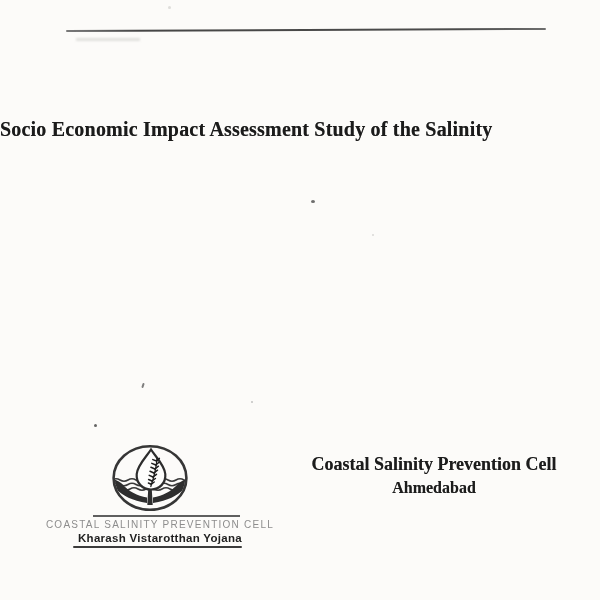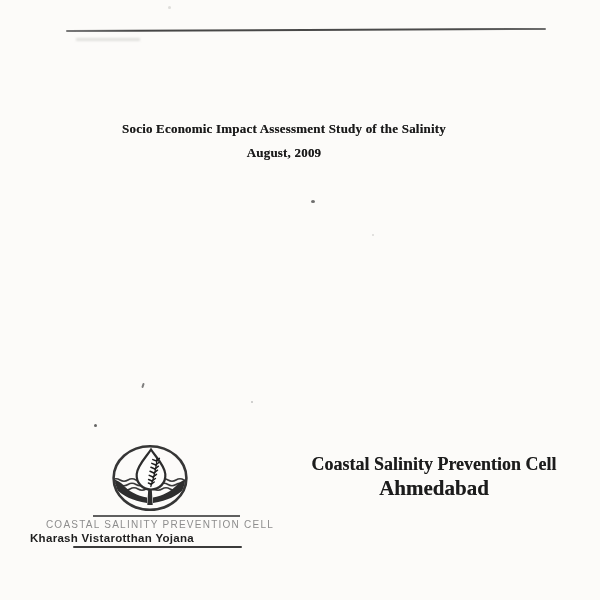--- a/index.html
+++ b/index.html
@@ -16,22 +16,22 @@
     background:linear-gradient(90deg,#7a7a7a,#464646 15%,#4b4b4b 82%,#6e6e6e);
     transform:rotate(-0.25deg);border-radius:1px;
   }
   .scan-smudge{
     position:absolute;left:76px;top:38px;width:64px;height:3px;
     background:#d9d9d6;filter:blur(1px);opacity:.75;
   }
 
   
   .title{
-    position:absolute;left:0;top:117px;width:568px;text-align:center;
-    font-weight:bold;font-size:13px;line-height:24px;color:#1b1b1b;
+    position:absolute;left:0;top:117px;width:568px;text-align:left;
+    font-weight:bold;font-size:20px;line-height:24px;color:#1b1b1b;
     letter-spacing:.2px;text-shadow:0 0 .5px rgba(25,25,25,.6);
   }
 
   
   .speck{position:absolute;border-radius:50%;}
   .speck.s1{left:311px;top:200px;width:4px;height:3px;background:#4a4a4a;opacity:.8;}
   .speck.s2{left:142px;top:383px;width:2px;height:5px;background:#555;opacity:.75;transform:rotate(18deg);border-radius:1px;}
   .speck.s3{left:94px;top:424px;width:3px;height:3px;background:#3f3f3f;opacity:.8;}
   .speck.s4{left:251px;top:401px;width:2px;height:2px;background:#9a9a9a;opacity:.6;}
   .speck.s5{left:168px;top:6px;width:3px;height:3px;background:#c9c9c6;opacity:.6;}
@@ -39,45 +39,44 @@
 
   
   .logo-icon{position:absolute;left:107px;top:441px;width:88px;height:74px;}
   .rule-top{position:absolute;left:93px;top:515px;width:147px;height:1.6px;background:#5f5f5f;}
   .org-name{
     position:absolute;left:30px;top:519px;width:260px;text-align:center;
     font-family:"Liberation Sans","DejaVu Sans",sans-serif;
     font-size:10px;line-height:12px;letter-spacing:1.25px;color:#8d8d8d;white-space:nowrap;
   }
   .program{
-    position:absolute;left:30px;top:531px;width:260px;text-align:left;
+    position:absolute;left:30px;top:531px;width:260px;text-align:center;
     font-family:"Liberation Sans","DejaVu Sans",sans-serif;
     font-size:11.5px;line-height:14px;font-weight:bold;letter-spacing:.3px;color:#1f1f1f;white-space:nowrap;
   }
   .rule-bottom{position:absolute;left:73px;top:546px;width:169px;height:2.2px;background:#3b3b3b;border-radius:1px;}
 
   
   .publisher{
     position:absolute;left:292px;top:452px;width:284px;text-align:center;
     font-weight:bold;color:#1c1c1c;text-shadow:0 0 .5px rgba(20,20,20,.55);
   }
   .pub-name{font-size:18px;line-height:24px;white-space:nowrap;}
-  .pub-city{font-size:21px;line-height:24px;}
+  .pub-city{font-size:16px;line-height:24px;}
 </style>
 </head>
 <body>
 
 <div class="page">
 
   <div class="scanline"></div>
   <div class="scan-smudge"></div>
 
   <div class="title">
     <div>Socio Economic Impact Assessment Study of the Salinity</div>
-    <div>August, 2009</div>
   </div>
 
   <div class="speck s1"></div>
   <div class="speck s2"></div>
   <div class="speck s3"></div>
   <div class="speck s4"></div>
   <div class="speck s5"></div>
   <div class="speck s6"></div>
 
   <div>

